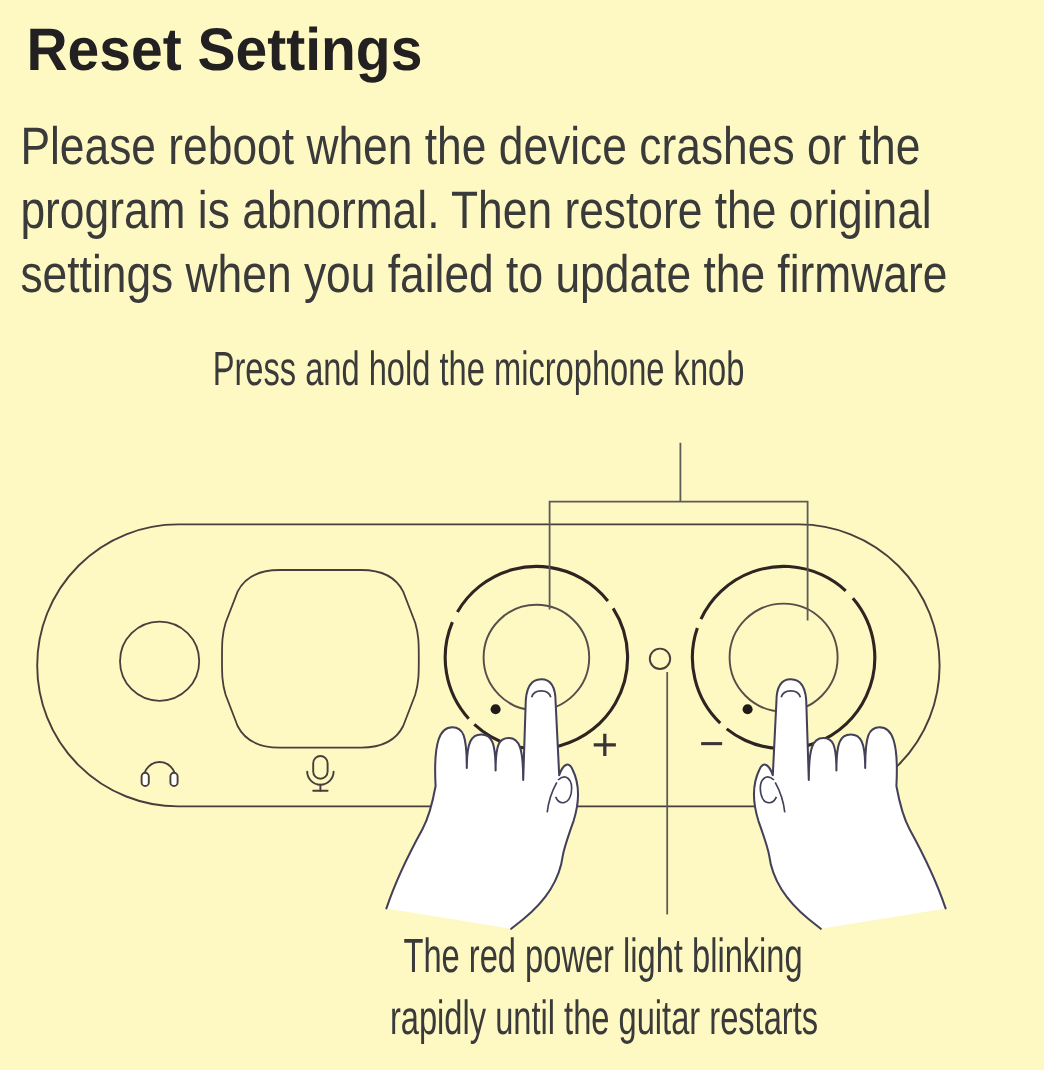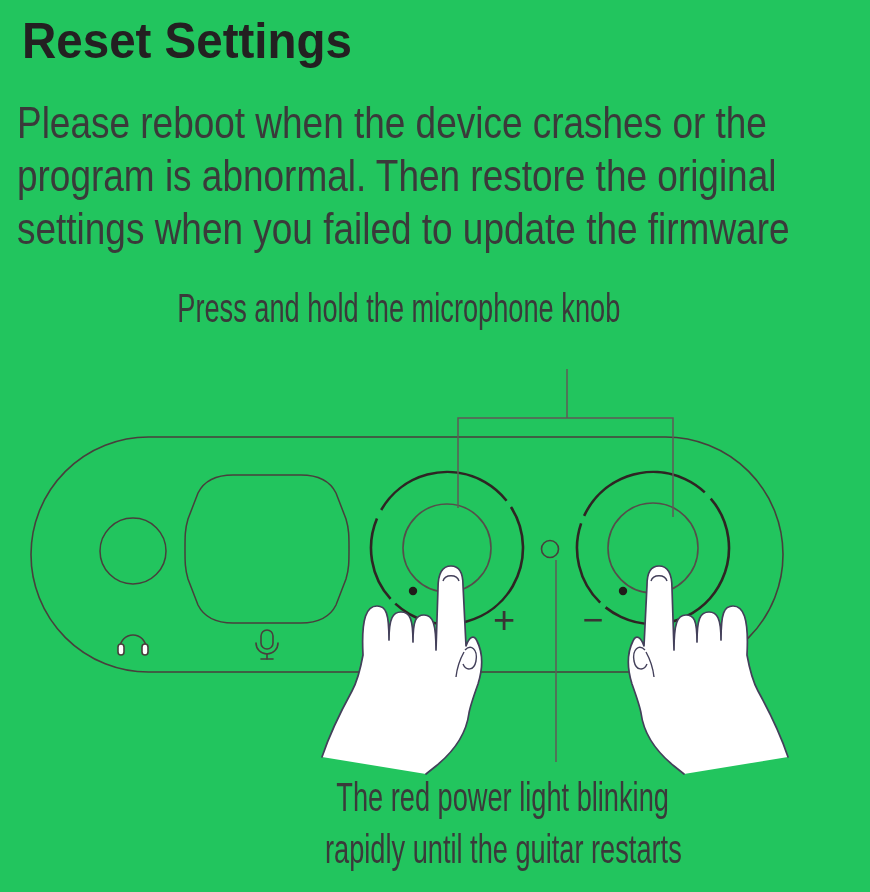--- a/index.html
+++ b/index.html
@@ -1,19 +1,19 @@
 <!DOCTYPE html>
 <html><head>
 <meta charset="utf-8">
 <style>
   html,body{margin:0;padding:0;background:#ffffff;}
   .canvas{
     position:relative;
     width:870px;height:892px;
-    background:#22c55e;
+    background:#fef9c3;
     font-family:"Liberation Sans", sans-serif;
     overflow:hidden;
   }
   .page-title{
     position:absolute;left:22px;top:12px;
     font-size:50px;font-weight:bold;color:#232021;
     white-space:nowrap;
   }
   .page-title .sq{display:inline-block;transform:scaleX(0.95);transform-origin:0 50%;}
   .body-par{

